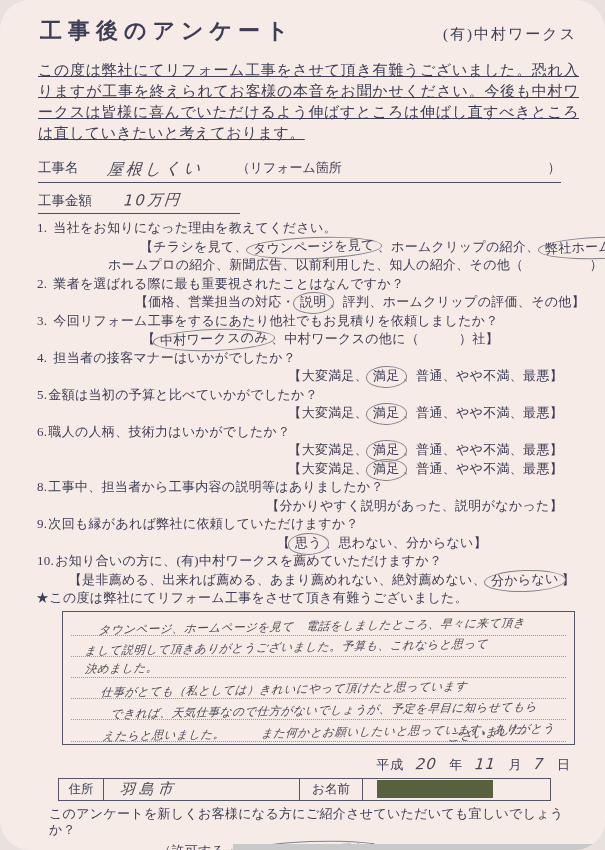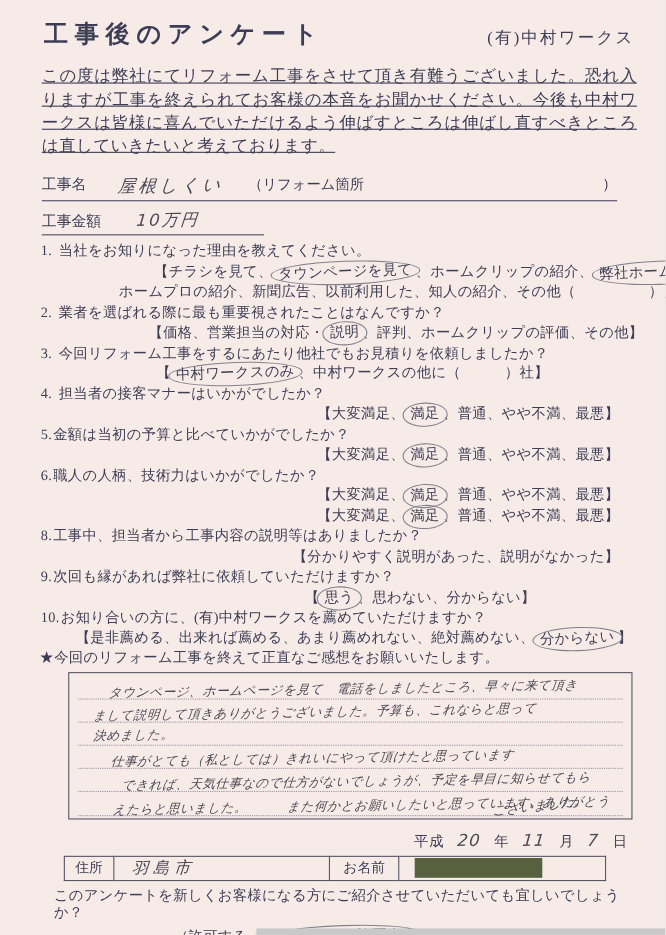--- a/index.html
+++ b/index.html
@@ -2,35 +2,36 @@
 <html lang="ja" style="--paper: #f7ebe7; --ink: #3d3d55; --pencil: #82828c; --hand: #4a4a57; --redact: #57613d; --scanstrip: #c9c9c9;"><head>
 <meta charset="utf-8">
 <style>
   html,body{margin:0;padding:0;background:#e9e1dd;}
   .sheet{
     position:relative;width:605px;height:850px;margin:0 auto;
     background:var(--paper,#f7ebe7);
     color:var(--ink,#3d3d55);
     font-family:"Liberation Serif","DejaVu Serif",serif;
     overflow:hidden;
+    border-radius:30px;
   }
   
   .header{display:flex;align-items:flex-start;padding:16px 28px 0 40px;}
   .title{margin:0;font-size:22px;font-weight:600;letter-spacing:6px;}
   .company{margin-left:auto;margin-top:9px;font-size:15px;letter-spacing:2px;}
   
   .intro{margin:14px 26px 0 38px;font-size:15px;line-height:21px;letter-spacing:0.4px;text-align:justify;text-decoration:underline;}
   
   .hw{font-family:"DejaVu Sans","Liberation Sans",sans-serif;font-style:italic;
       color:var(--hand,#4a4a57);display:inline-block;transform:skewX(-6deg) rotate(-1deg);}
   
   .name-row{margin:15px 44px 0 38px;display:flex;align-items:flex-start;
             border-bottom:1.2px solid #4b4b63;padding-bottom:2px;height:21px;font-size:13.5px;}
   .hw-name{font-size:16px;margin-left:28px;letter-spacing:3px;}
-  .reform{margin-left:23px;font-size:13px;}
+  .reform{margin-left:34px;font-size:13px;}
   .sp{flex:1;}
   .amount-row{margin:8px 0 0 38px;width:202px;display:flex;align-items:baseline;
               border-bottom:1.2px solid #4b4b63;padding-bottom:1px;height:21px;font-size:13.5px;}
   .hw-amt{font-size:15px;margin-left:32px;letter-spacing:2px;}
   
   .questions{margin-top:5px;}
   .ql{margin-left:37px;height:18.5px;line-height:18.5px;font-size:13px;letter-spacing:0.3px;white-space:nowrap;}
   .ql .num{padding-right:6px;}
   .ql.tight .num{padding-right:1px;}
   .opt1{margin-left:140px;}
@@ -163,21 +164,21 @@
     </div>
 
     <div class="ql tight">
       <span class="num">10.</span><span>お知り合いの方に、(有)中村ワークスを薦めていただけますか？</span>
     </div>
     <div class="ql r-wide">
       <span>【是非薦める、出来れば薦める、あまり薦めれない、絶対薦めない、</span><span class="circ"><span>分からない</span></span><span>】</span>
     </div>
 
     <div class="ql star">
-      <span>★今回のリフォーム工事を終えて正直なご感想をお願いいたします。</span>
+      <span>★この度は弊社にてリフォーム工事をさせて頂き有難うございました。</span>
     </div>
   </div>
 
   <div class="cbox">
     <div class="cl">
         <span class="hw cw">タウンページ、ホームページを見て　電話をしましたところ、早々に来て頂き</span>
       </div>
     <div class="cl">
         <span class="hw cw">まして説明して頂きありがとうございました。予算も、これならと思って</span>
       </div>

